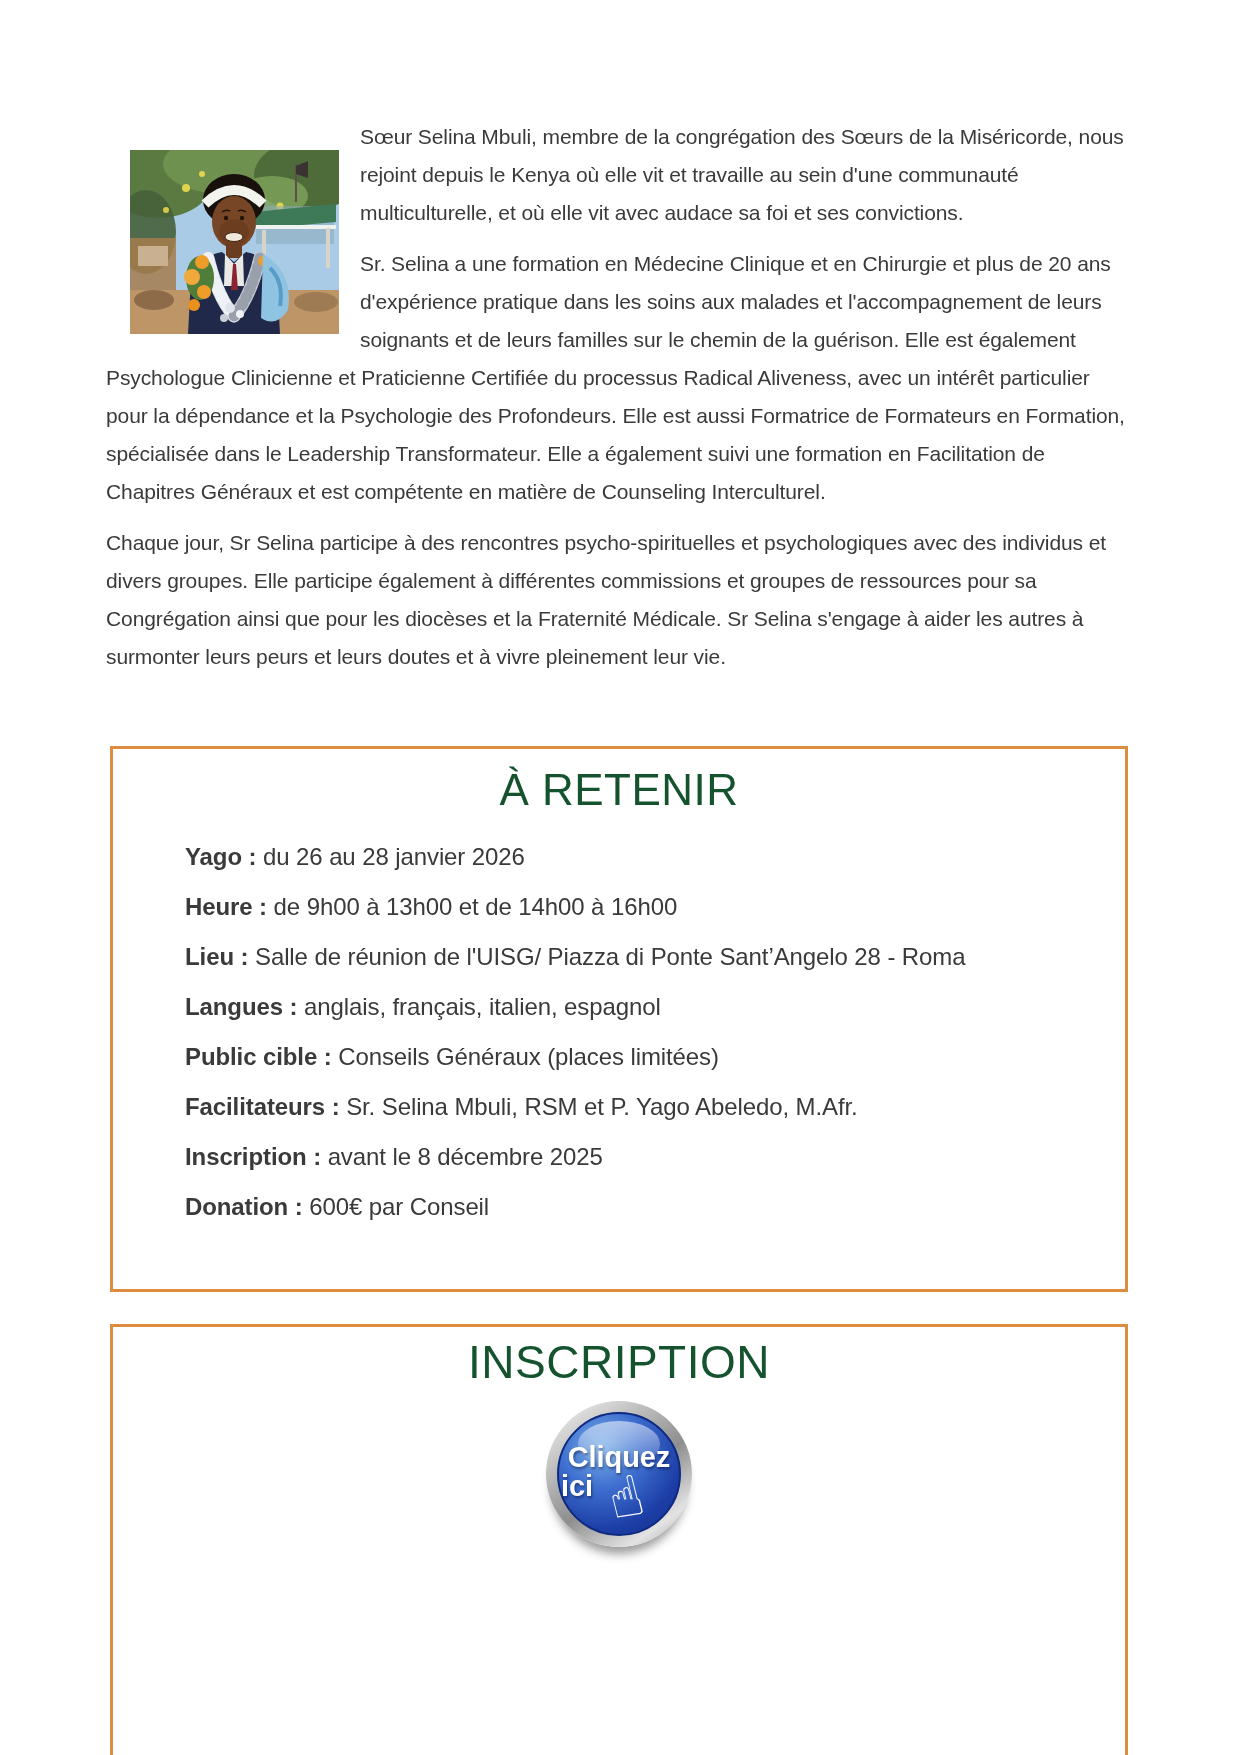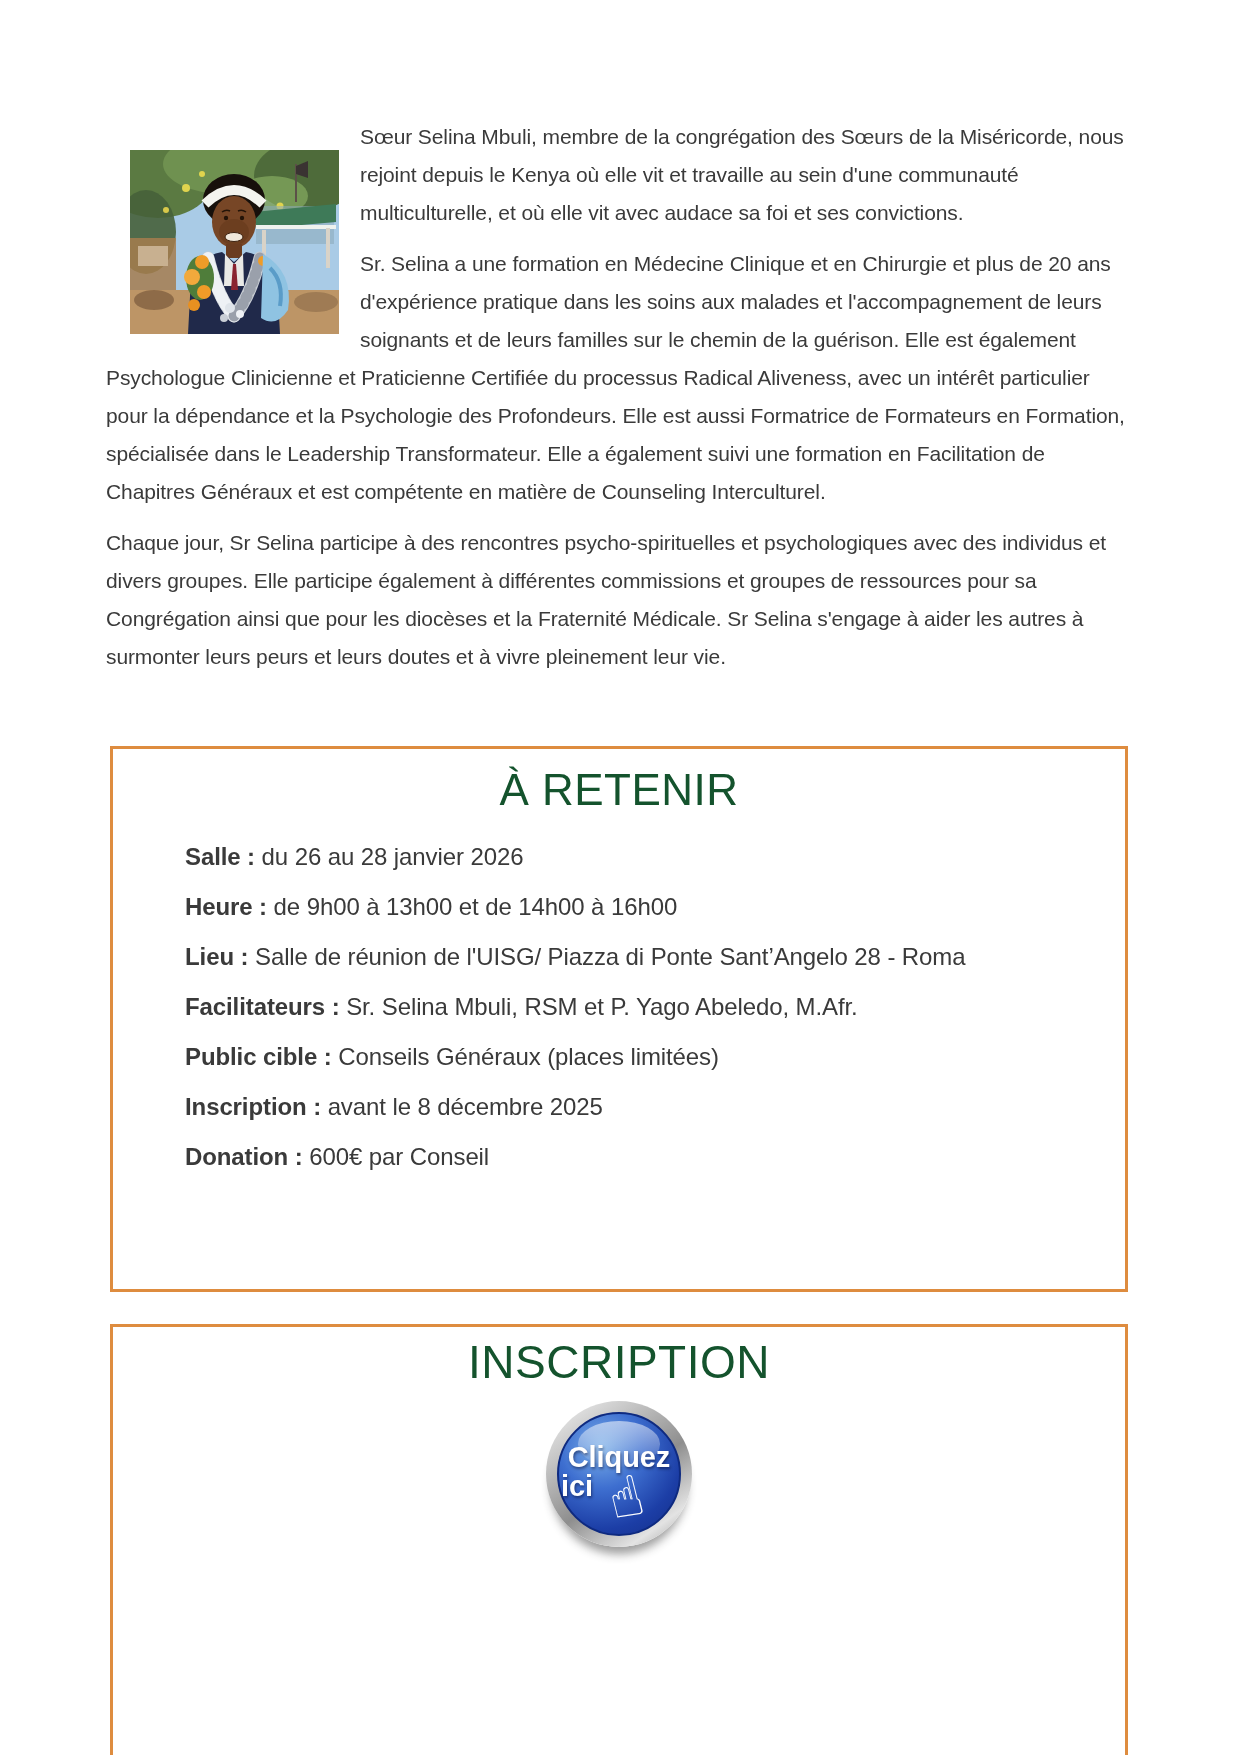--- a/index.html
+++ b/index.html
@@ -170,38 +170,42 @@
     </div>
     <p>Sœur Selina Mbuli, membre de la congrégation des Sœurs de la Miséricorde, nous rejoint depuis le Kenya où elle vit et travaille au sein d'une communauté multiculturelle, et où elle vit avec audace sa foi et ses convictions.</p>
     <p>Sr. Selina a une formation en Médecine Clinique et en Chirurgie et plus de 20 ans d'expérience pratique dans les soins aux malades et l'accompagnement de leurs soignants et de leurs familles sur le chemin de la guérison. Elle est également Psychologue Clinicienne et Praticienne Certifiée du processus Radical Aliveness, avec un intérêt particulier pour la dépendance et la Psychologie des Profondeurs. Elle est aussi Formatrice de Formateurs en Formation, spécialisée dans le Leadership Transformateur. Elle a également suivi une formation en Facilitation de Chapitres Généraux et est compétente en matière de Counseling Interculturel.</p>
     <p>Chaque jour, Sr Selina participe à des rencontres psycho-spirituelles et psychologiques avec des individus et divers groupes. Elle participe également à différentes commissions et groupes de ressources pour sa Congrégation ainsi que pour les diocèses et la Fraternité Médicale. Sr Selina s'engage à aider les autres à surmonter leurs peurs et leurs doutes et à vivre pleinement leur vie.</p>
   </div>
 
   <div class="box box-retenir">
     <div class="box-title">À RETENIR</div>
     <div class="items">
       <div class="item">
-        <span class="lbl">Salle :</span>
+        <span class="lbl">Yago :</span>
         <span>du 26 au 28 janvier 2026</span>
       </div>
       <div class="item">
         <span class="lbl">Heure :</span>
         <span>de 9h00 à 13h00 et de 14h00 à 16h00</span>
       </div>
       <div class="item">
         <span class="lbl">Lieu :</span>
         <span>Salle de réunion de l'UISG/ Piazza di Ponte Sant’Angelo 28 - Roma</span>
       </div>
       <div class="item">
+        <span class="lbl">Langues :</span>
+        <span>anglais, français, italien, espagnol</span>
+      </div>
+      <div class="item">
+        <span class="lbl">Public cible :</span>
+        <span>Conseils Généraux (places limitées)</span>
+      </div>
+      <div class="item">
         <span class="lbl">Facilitateurs :</span>
         <span>Sr. Selina Mbuli, RSM et P. Yago Abeledo, M.Afr.</span>
-      </div>
-      <div class="item">
-        <span class="lbl">Public cible :</span>
-        <span>Conseils Généraux (places limitées)</span>
       </div>
       <div class="item">
         <span class="lbl">Inscription :</span>
         <span>avant le 8 décembre 2025</span>
       </div>
       <div class="item">
         <span class="lbl">Donation :</span>
         <span>600€ par Conseil</span>
       </div>
     </div>

